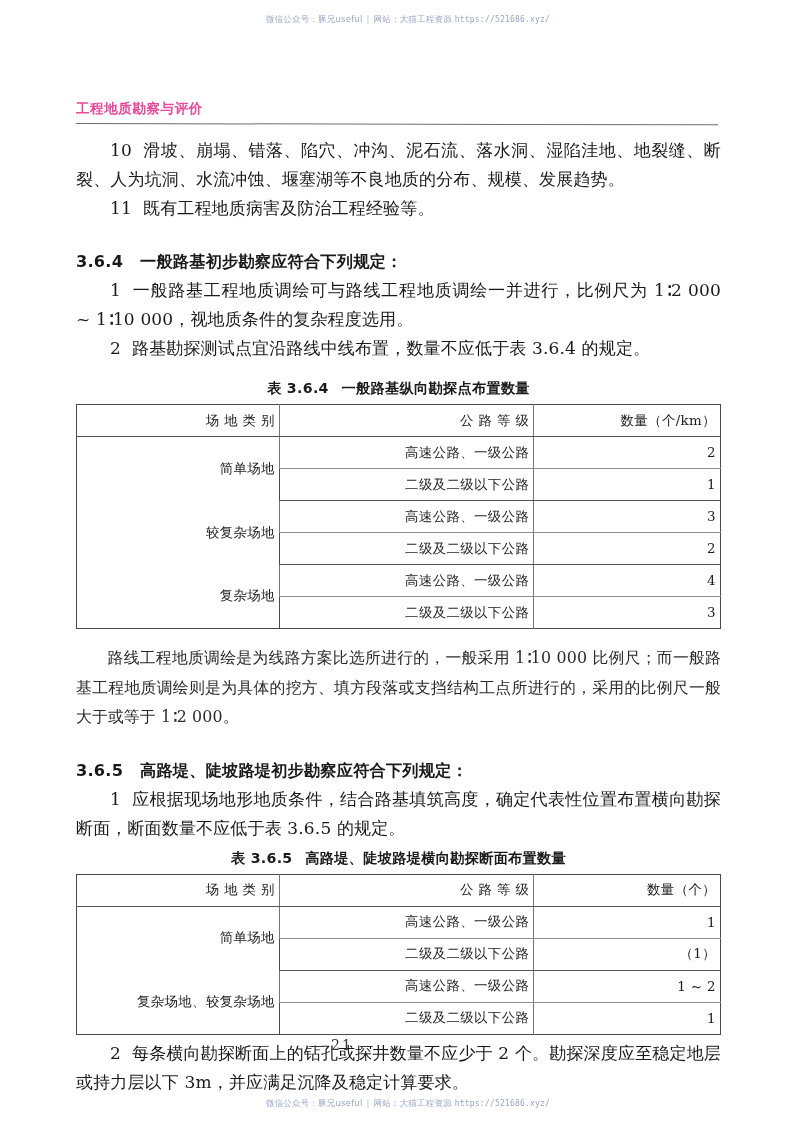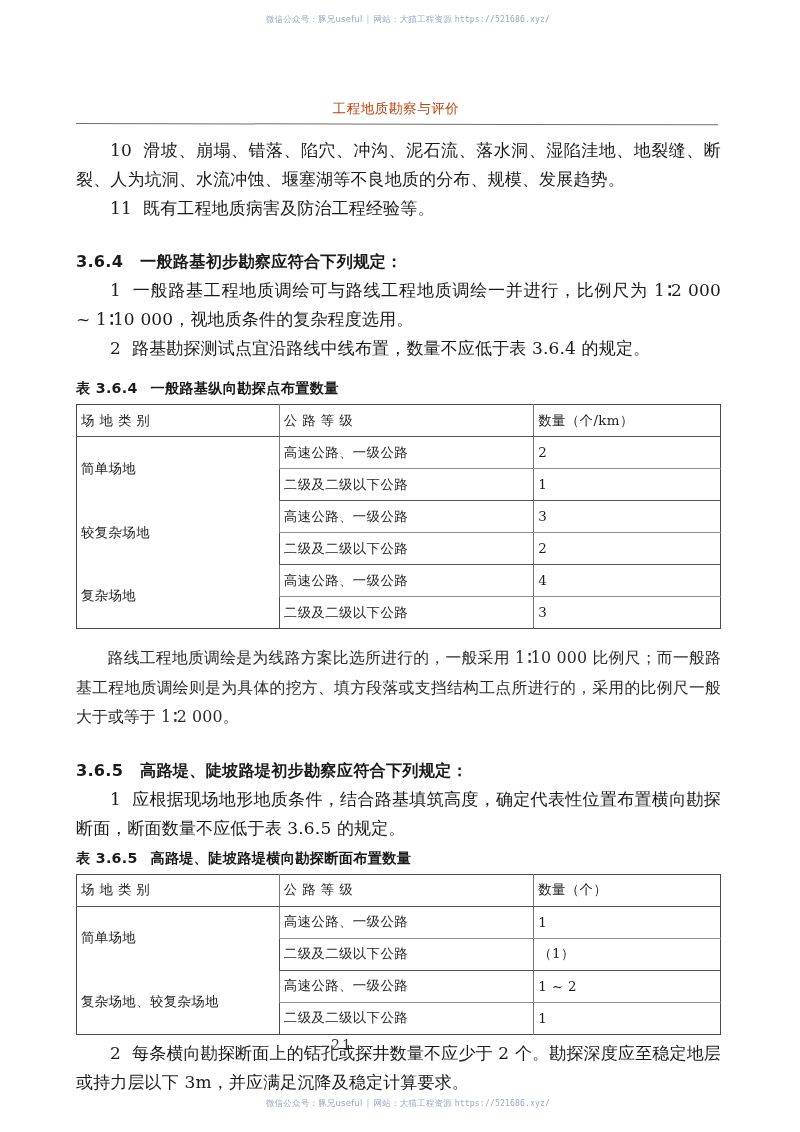--- a/index.html
+++ b/index.html
@@ -42,25 +42,25 @@
   }
 
   
   .header {
     position: absolute;
     left: 68px;
     top: 100px;
     width: 642px;
   }
   .header-title {
-    text-align: center;
+    text-align: left;
     font-family: "DejaVu Sans", "Liberation Sans", sans-serif;
     font-size: 13.5px;
-    font-weight: 400;
-    color: #c2410c;
+    font-weight: 700;
+    color: #ec4899;
     letter-spacing: 0.6px;
     padding-right: 2px;
   }
   .header-rule {
     margin-top: 5px;
     height: 1px;
     background: #6d6d6d;
     transform: rotate(0.12deg);
     transform-origin: left center;
   }
@@ -105,38 +105,38 @@
   .explain p {
     font-family: "DejaVu Serif", "Liberation Serif", serif;
     font-size: 15.8px;
     line-height: 29.5px;
     color: #2a2a2a;
   }
 
   
   .table-block { margin-top: 16px; }
   .table-caption {
-    text-align: left;
+    text-align: center;
     font-family: "DejaVu Sans", "Liberation Sans", sans-serif;
     font-weight: 700;
     font-size: 14.2px;
     letter-spacing: 0.3px;
     margin-bottom: 6px;
   }
   .table-caption .cap-num { margin-right: 0.9em; }
 
   table.spec {
     border-collapse: collapse;
     width: 100%;
     table-layout: fixed;
     font-size: 13.4px;
     background: #fff;
   }
   table.spec td {
-    text-align: left;
+    text-align: right;
     vertical-align: middle;
     height: 29px;
     padding: 1px 4px;
     letter-spacing: 0.4px;
     color: #1c1c1c;
   }
   table.spec .col-a { width: 31.5%; }
   table.spec .col-b { width: 39.5%; }
   table.spec .col-c { width: 29%; }
 

